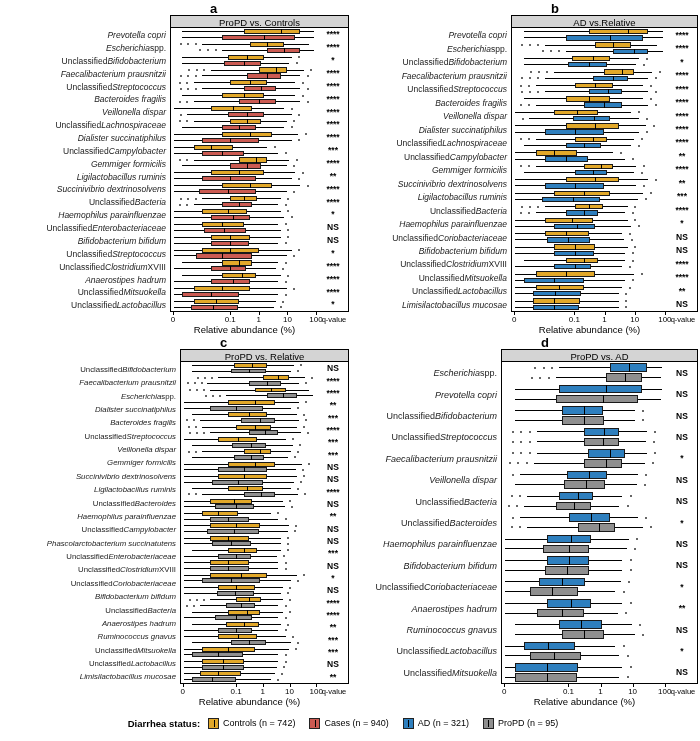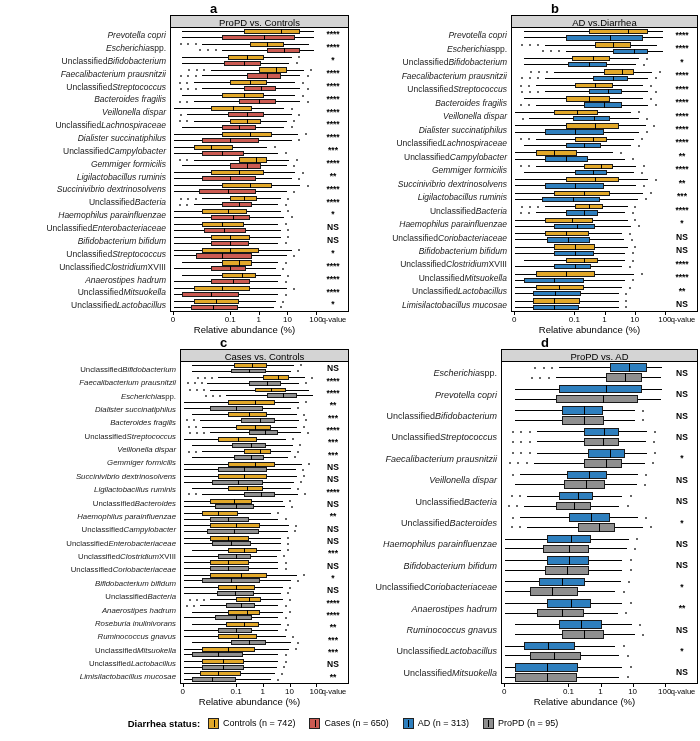--- a/index.html
+++ b/index.html
@@ -583,21 +583,21 @@
           </div>
           <div class="lab">
             <span>Unclassified </span>
             <i>Lactobacillus</i>
           </div>
           <div class="lab">
             <i>Limisilactobacillus mucosae</i>
           </div>
         </div>
         <div class="maincol">
-          <div class="ptitle">AD vs.Diarrhea</div>
+          <div class="ptitle">AD vs.Relative</div>
           <div class="pbox">
             <div class="plotcol">
               <div class="prow">
                 <div class="bgroup g0">
                   <div class="whisker" style="left: 7.77978%; width: 89.7925%;"></div>
                   <div class="bx" style="left: 49.5607%; width: 38.4%; background: rgb(226, 168, 41);"></div>
                   <div class="med" style="left: 74.5405%;"></div>
                 </div>
                 <div class="bgroup g1">
                   <div class="whisker" style="left: 7.77978%; width: 89.3417%;"></div>
@@ -998,20 +998,23 @@
             <i>Bacteroides</i>
           </div>
           <div class="lab">
             <i>Haemophilus parainfluenzae</i>
           </div>
           <div class="lab">
             <span>Unclassified </span>
             <i>Campylobacter</i>
           </div>
           <div class="lab">
+            <i>Phascolarctobacterium succinatutens</i>
+          </div>
+          <div class="lab">
             <span>Unclassified </span>
             <i>Enterobacteriaceae</i>
           </div>
           <div class="lab">
             <span>Unclassified </span>
             <i>Clostridium</i>
             <span> XVIII</span>
           </div>
           <div class="lab">
             <span>Unclassified </span>
@@ -1021,39 +1024,36 @@
             <i>Bifidobacterium bifidum</i>
           </div>
           <div class="lab">
             <span>Unclassified </span>
             <i>Bacteria</i>
           </div>
           <div class="lab">
             <i>Anaerostipes hadrum</i>
           </div>
           <div class="lab">
-            <i>Roseburia inulinivorans</i>
-          </div>
-          <div class="lab">
             <i>Ruminococcus gnavus</i>
           </div>
           <div class="lab">
             <span>Unclassified </span>
             <i>Mitsuokella</i>
           </div>
           <div class="lab">
             <span>Unclassified </span>
             <i>Lactobacillus</i>
           </div>
           <div class="lab">
             <i>Limisilactobacillus mucosae</i>
           </div>
         </div>
         <div class="maincol">
-          <div class="ptitle">Cases vs. Controls</div>
+          <div class="ptitle">ProPD vs. Relative</div>
           <div class="pbox">
             <div class="plotcol">
               <div class="prow">
                 <div class="bgroup g0">
                   <div class="whisker" style="left: 7.77978%; width: 74.4012%;"></div>
                   <div class="bx" style="left: 38.5393%; width: 24.4416%; background: rgb(226, 168, 41);"></div>
                   <div class="med" style="left: 51.9596%;"></div>
                   <div class="dot" style="left: 86.6056%;"></div>
                 </div>
                 <div class="bgroup g1">
@@ -1828,27 +1828,27 @@
       <span class="lentry">
         <span class="swatch" style="background: rgb(226, 168, 41);">
           <span class="smed"></span>
         </span>
         <span>Controls (n = 742)</span>
       </span>
       <span class="lentry">
         <span class="swatch" style="background: rgb(203, 90, 82);">
           <span class="smed"></span>
         </span>
-        <span>Cases (n = 650)</span>
+        <span>Cases (n = 940)</span>
       </span>
       <span class="lentry">
         <span class="swatch" style="background: rgb(46, 127, 190);">
           <span class="smed"></span>
         </span>
-        <span>AD (n = 313)</span>
+        <span>AD (n = 321)</span>
       </span>
       <span class="lentry">
         <span class="swatch" style="background: rgb(143, 143, 143);">
           <span class="smed"></span>
         </span>
         <span>ProPD (n = 95)</span>
       </span>
     </span>
 </div>
 

